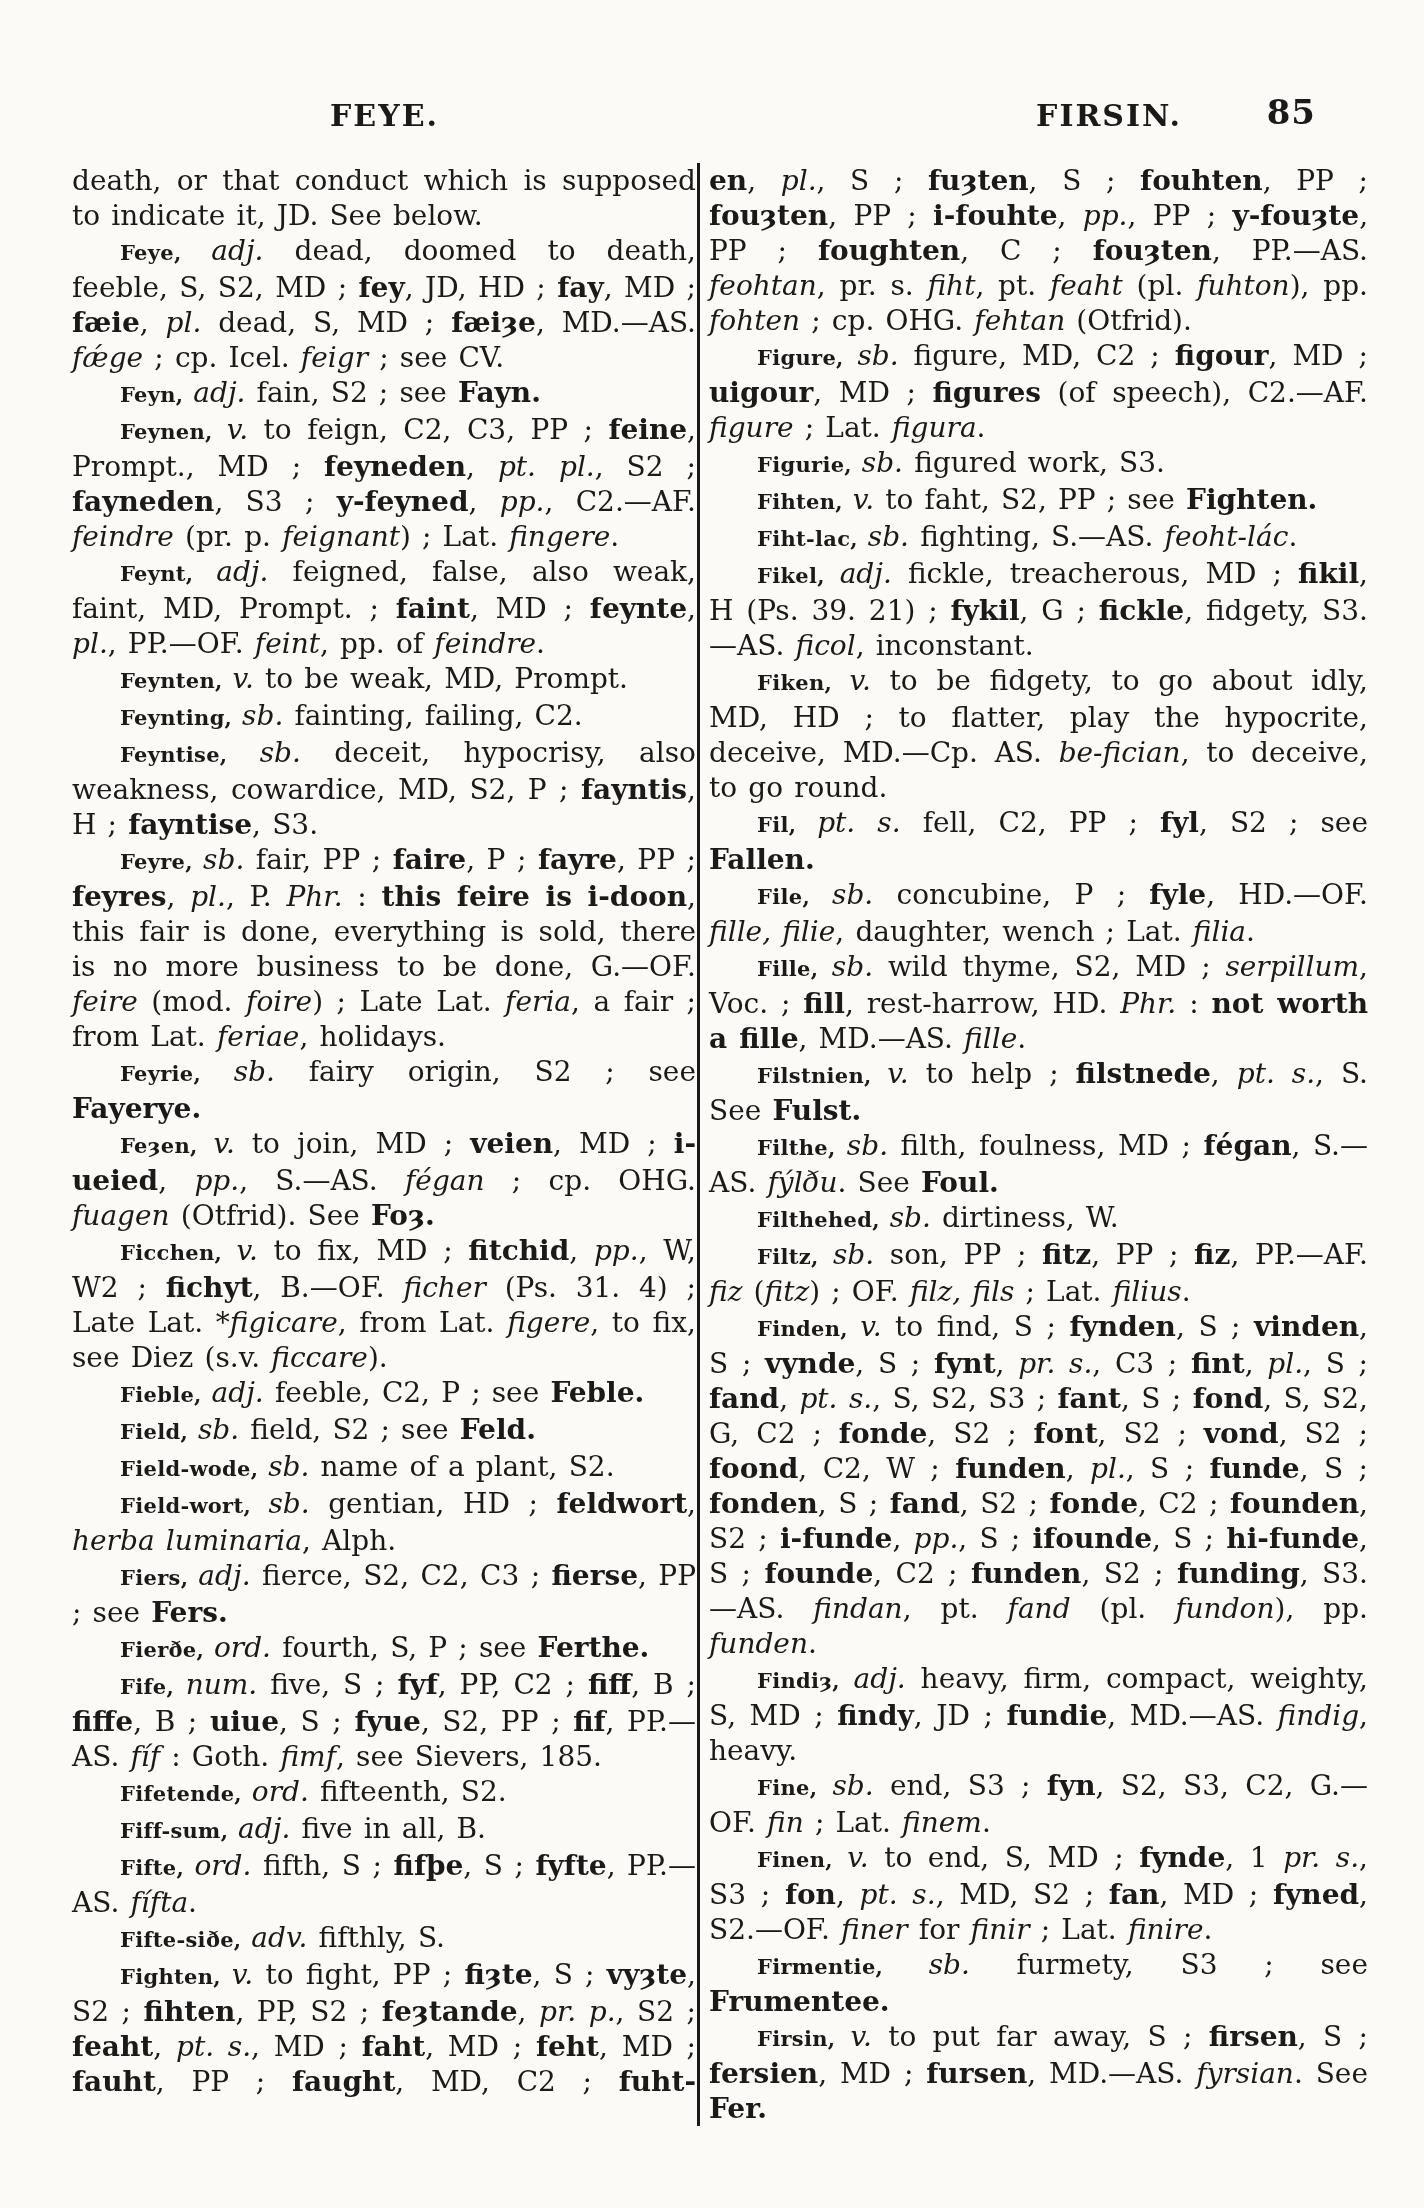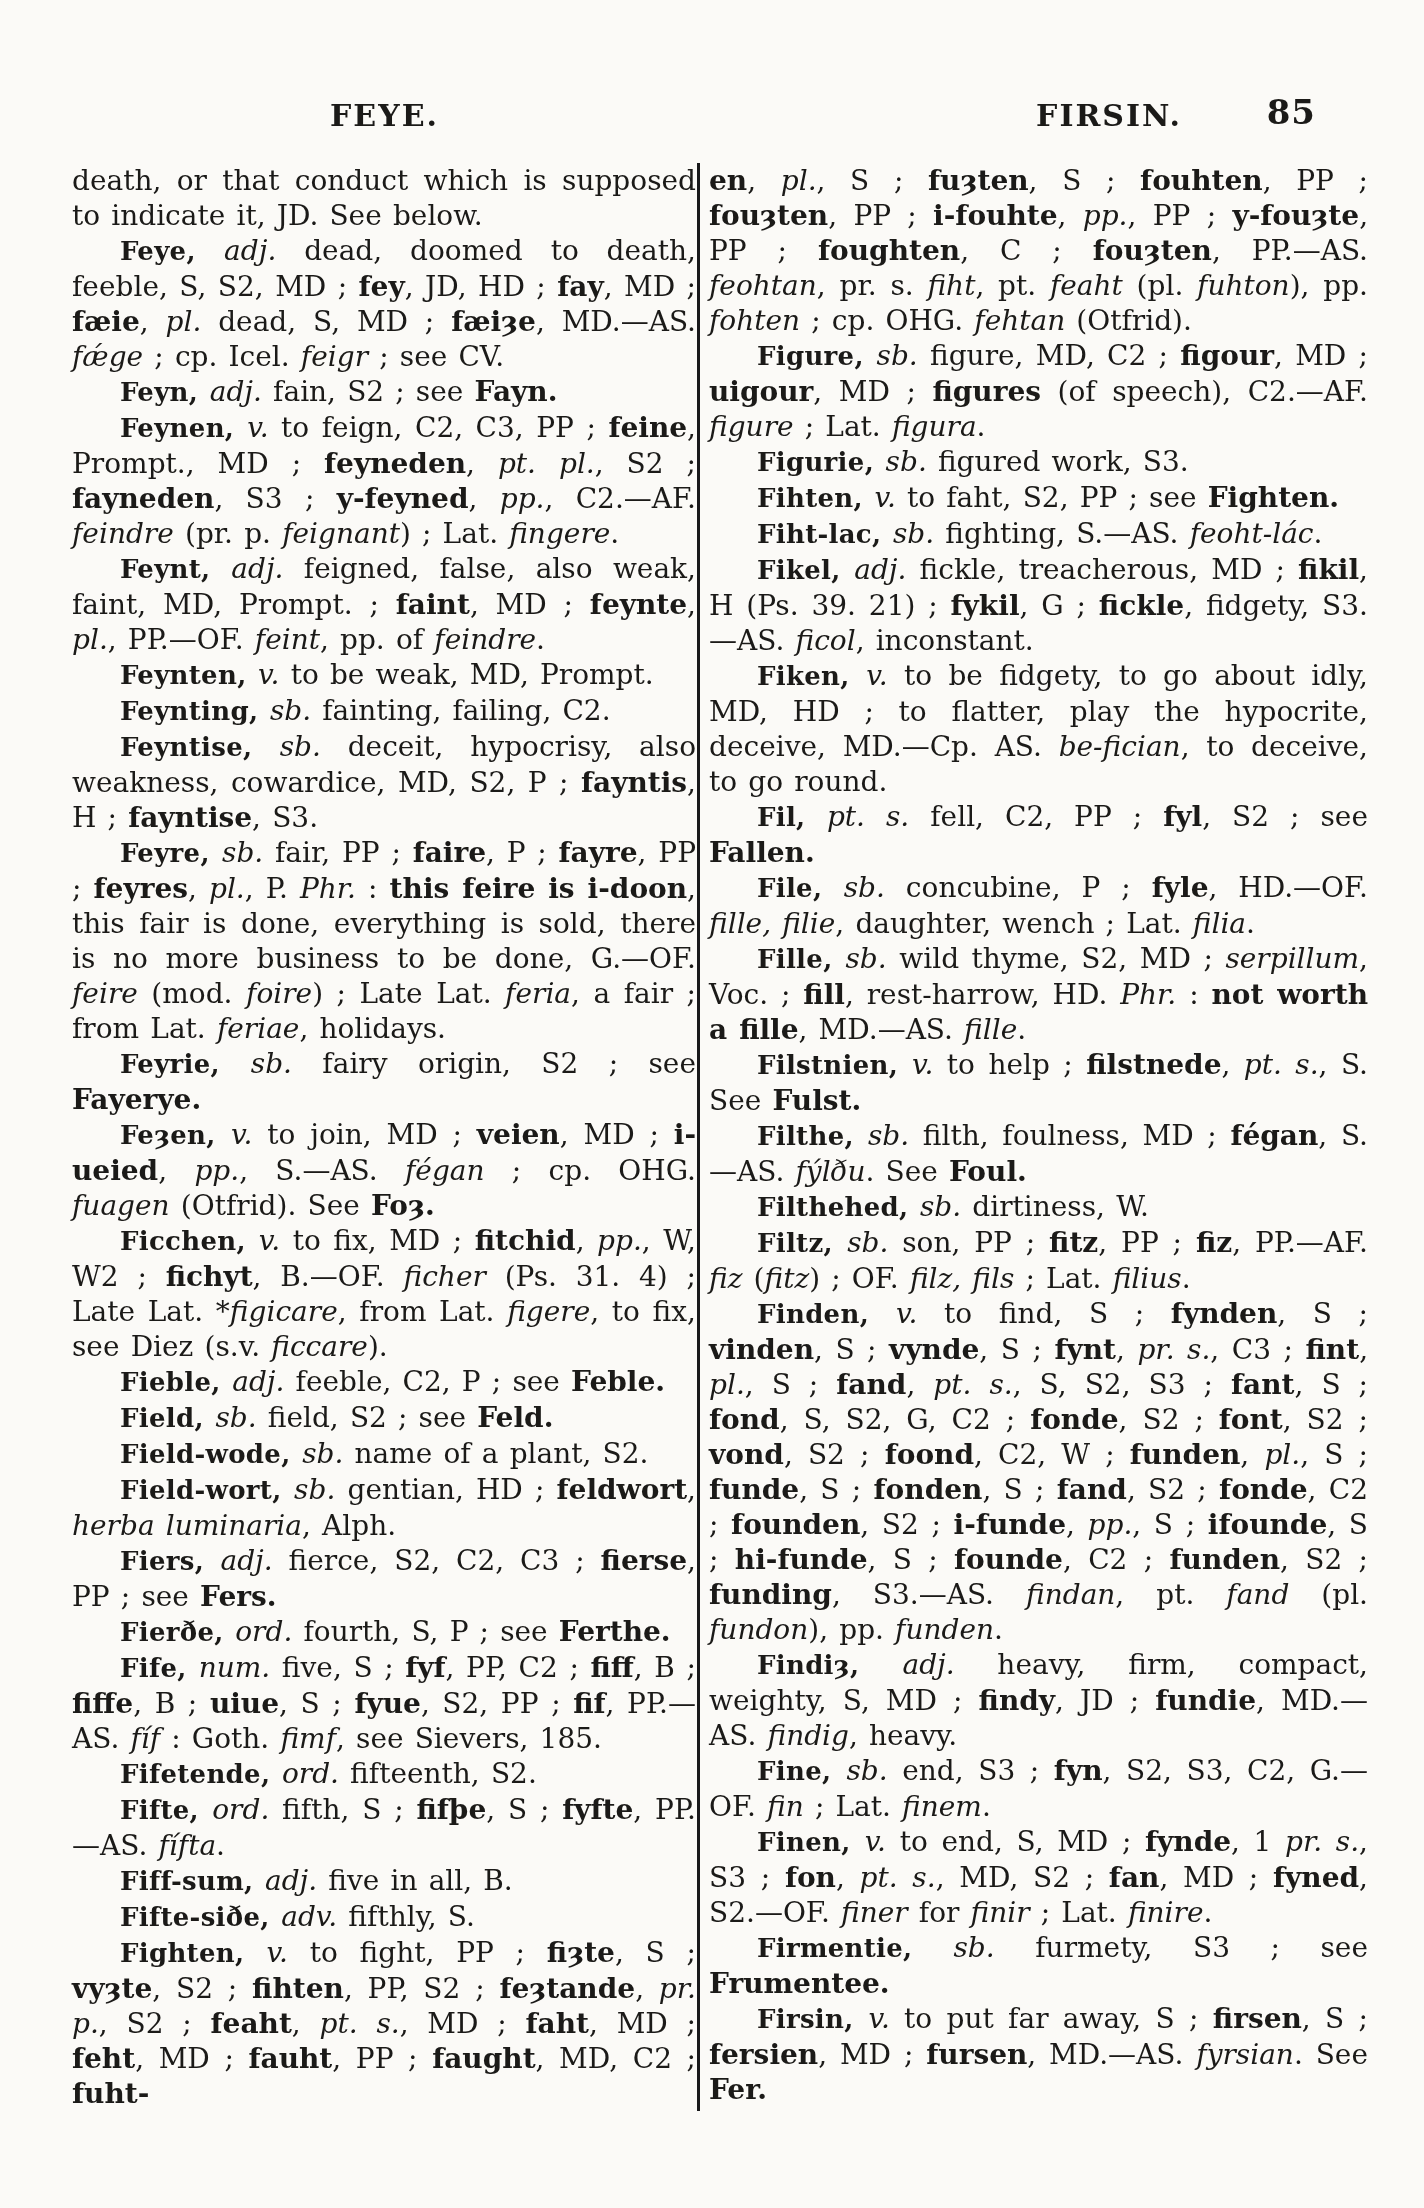--- a/index.html
+++ b/index.html
@@ -32,21 +32,21 @@
   .column-divider { width: 3px; background: #19191b; margin-left: 1px; margin-right: 9px; }
   .column-right { flex: 1; }
 
   p.entry {
     margin: 0; text-indent: 48px; text-align: justify;
     word-spacing: 0.08em;
   }
   p.entry.cont { text-indent: 0; }
   p.entry.just { text-align-last: justify; }
 
-  .run-h { font-weight: bold; font-size: 26px; letter-spacing: 0.3px; margin-top: 41px; }
+  .run-h { font-weight: bold; font-size: 21px; letter-spacing: 0.3px; margin-top: 41px; }
   .run-b { font-weight: bold; }
   .run-i { font-style: italic; }
 </style>
 </head>
 <body style="background: rgb(251, 250, 247);">
 
 <div class="page" style="color: rgb(27, 26, 24);">
   <header class="page-header">
     <div class="running-title left">FEYE.</div>
     <div class="running-title right">FIRSIN.</div>
@@ -68,22 +68,22 @@
         <p class="entry"><span class="run-h">Feȝen, </span><span class="run-i">v.</span><span> to join, MD ; </span><span class="run-b">veien</span><span>, MD ; </span><span class="run-b">i-ueied</span><span>, </span><span class="run-i">pp.</span><span>, S.—AS. </span><span class="run-i">fégan</span><span> ; cp. OHG. </span><span class="run-i">fuagen</span><span> (Otfrid).  See </span><span class="run-b">Foȝ.</span></p>
         <p class="entry"><span class="run-h">Ficchen, </span><span class="run-i">v.</span><span> to fix, MD ; </span><span class="run-b">fitchid</span><span>, </span><span class="run-i">pp.</span><span>, W, W2 ; </span><span class="run-b">fichyt</span><span>, B.—OF. </span><span class="run-i">ficher</span><span> (Ps. 31. 4) ; Late Lat. *</span><span class="run-i">figicare</span><span>, from Lat. </span><span class="run-i">figere</span><span>, to fix, see Diez (s.v. </span><span class="run-i">ficcare</span><span>).</span></p>
         <p class="entry"><span class="run-h">Fieble, </span><span class="run-i">adj.</span><span> feeble, C2, P ; see </span><span class="run-b">Feble.</span></p>
         <p class="entry"><span class="run-h">Field, </span><span class="run-i">sb.</span><span> field, S2 ; see </span><span class="run-b">Feld.</span></p>
         <p class="entry"><span class="run-h">Field-wode, </span><span class="run-i">sb.</span><span> name of a plant, S2.</span></p>
         <p class="entry"><span class="run-h">Field-wort, </span><span class="run-i">sb.</span><span> gentian, HD ; </span><span class="run-b">feldwort</span><span>, </span><span class="run-i">herba luminaria</span><span>, Alph.</span></p>
         <p class="entry"><span class="run-h">Fiers, </span><span class="run-i">adj.</span><span> fierce, S2, C2, C3 ; </span><span class="run-b">fierse</span><span>, PP ; see </span><span class="run-b">Fers.</span></p>
         <p class="entry"><span class="run-h">Fierðe, </span><span class="run-i">ord.</span><span> fourth, S, P ; see </span><span class="run-b">Ferthe.</span></p>
         <p class="entry"><span class="run-h">Fife, </span><span class="run-i">num.</span><span> five, S ; </span><span class="run-b">fyf</span><span>, PP, C2 ; </span><span class="run-b">fiff</span><span>, B ; </span><span class="run-b">fiffe</span><span>, B ; </span><span class="run-b">uiue</span><span>, S ; </span><span class="run-b">fyue</span><span>, S2, PP ; </span><span class="run-b">fif</span><span>, PP.—AS. </span><span class="run-i">fíf</span><span> : Goth. </span><span class="run-i">fimf</span><span>, see Sievers, 185.</span></p>
         <p class="entry"><span class="run-h">Fifetende, </span><span class="run-i">ord.</span><span> fifteenth, S2.</span></p>
+        <p class="entry"><span class="run-h">Fiff-sum, </span><span class="run-i">adj.</span><span> five in all, B.</span></p>
         <p class="entry"><span class="run-h">Fifte, </span><span class="run-i">ord.</span><span> fifth, S ; </span><span class="run-b">fifþe</span><span>, S ; </span><span class="run-b">fyfte</span><span>, PP.—AS. </span><span class="run-i">fífta</span><span>.</span></p>
-        <p class="entry"><span class="run-h">Fiff-sum, </span><span class="run-i">adj.</span><span> five in all, B.</span></p>
         <p class="entry"><span class="run-h">Fifte-siðe, </span><span class="run-i">adv.</span><span> fifthly, S.</span></p>
         <p class="entry just"><span class="run-h">Fighten, </span><span class="run-i">v.</span><span> to fight, PP ; </span><span class="run-b">fiȝte</span><span>, S ; </span><span class="run-b">vyȝte</span><span>, S2 ; </span><span class="run-b">fihten</span><span>, PP, S2 ; </span><span class="run-b">feȝtande</span><span>, </span><span class="run-i">pr. p.</span><span>, S2 ; </span><span class="run-b">feaht</span><span>, </span><span class="run-i">pt. s.</span><span>, MD ; </span><span class="run-b">faht</span><span>, MD ; </span><span class="run-b">feht</span><span>, MD ; </span><span class="run-b">fauht</span><span>, PP ; </span><span class="run-b">faught</span><span>, MD, C2 ; </span><span class="run-b">fuht-</span></p>
       </section>
     <div class="column-divider" style="background: rgb(25, 25, 27);"></div>
     <section class="column column-right">
         <p class="entry cont"><span class="run-b">en</span><span>, </span><span class="run-i">pl.</span><span>, S ; </span><span class="run-b">fuȝten</span><span>, S ; </span><span class="run-b">fouhten</span><span>, PP ; </span><span class="run-b">fouȝten</span><span>, PP ; </span><span class="run-b">i-fouhte</span><span>, </span><span class="run-i">pp.</span><span>, PP ; </span><span class="run-b">y-fouȝte</span><span>, PP ; </span><span class="run-b">foughten</span><span>, C ; </span><span class="run-b">fouȝten</span><span>, PP.—AS. </span><span class="run-i">feohtan</span><span>, pr. s. </span><span class="run-i">fiht</span><span>, pt. </span><span class="run-i">feaht</span><span> (pl. </span><span class="run-i">fuhton</span><span>), pp. </span><span class="run-i">fohten</span><span> ; cp. OHG. </span><span class="run-i">fehtan</span><span> (Otfrid).</span></p>
         <p class="entry"><span class="run-h">Figure, </span><span class="run-i">sb.</span><span> figure, MD, C2 ; </span><span class="run-b">figour</span><span>, MD ; </span><span class="run-b">uigour</span><span>, MD ; </span><span class="run-b">figures</span><span> (of speech), C2.—AF. </span><span class="run-i">figure</span><span> ; Lat. </span><span class="run-i">figura</span><span>.</span></p>
         <p class="entry"><span class="run-h">Figurie, </span><span class="run-i">sb.</span><span> figured work, S3.</span></p>
         <p class="entry"><span class="run-h">Fihten, </span><span class="run-i">v.</span><span> to faht, S2, PP ; see </span><span class="run-b">Fighten.</span></p>
         <p class="entry"><span class="run-h">Fiht-lac, </span><span class="run-i">sb.</span><span> fighting, S.—AS. </span><span class="run-i">feoht-lác</span><span>.</span></p>

